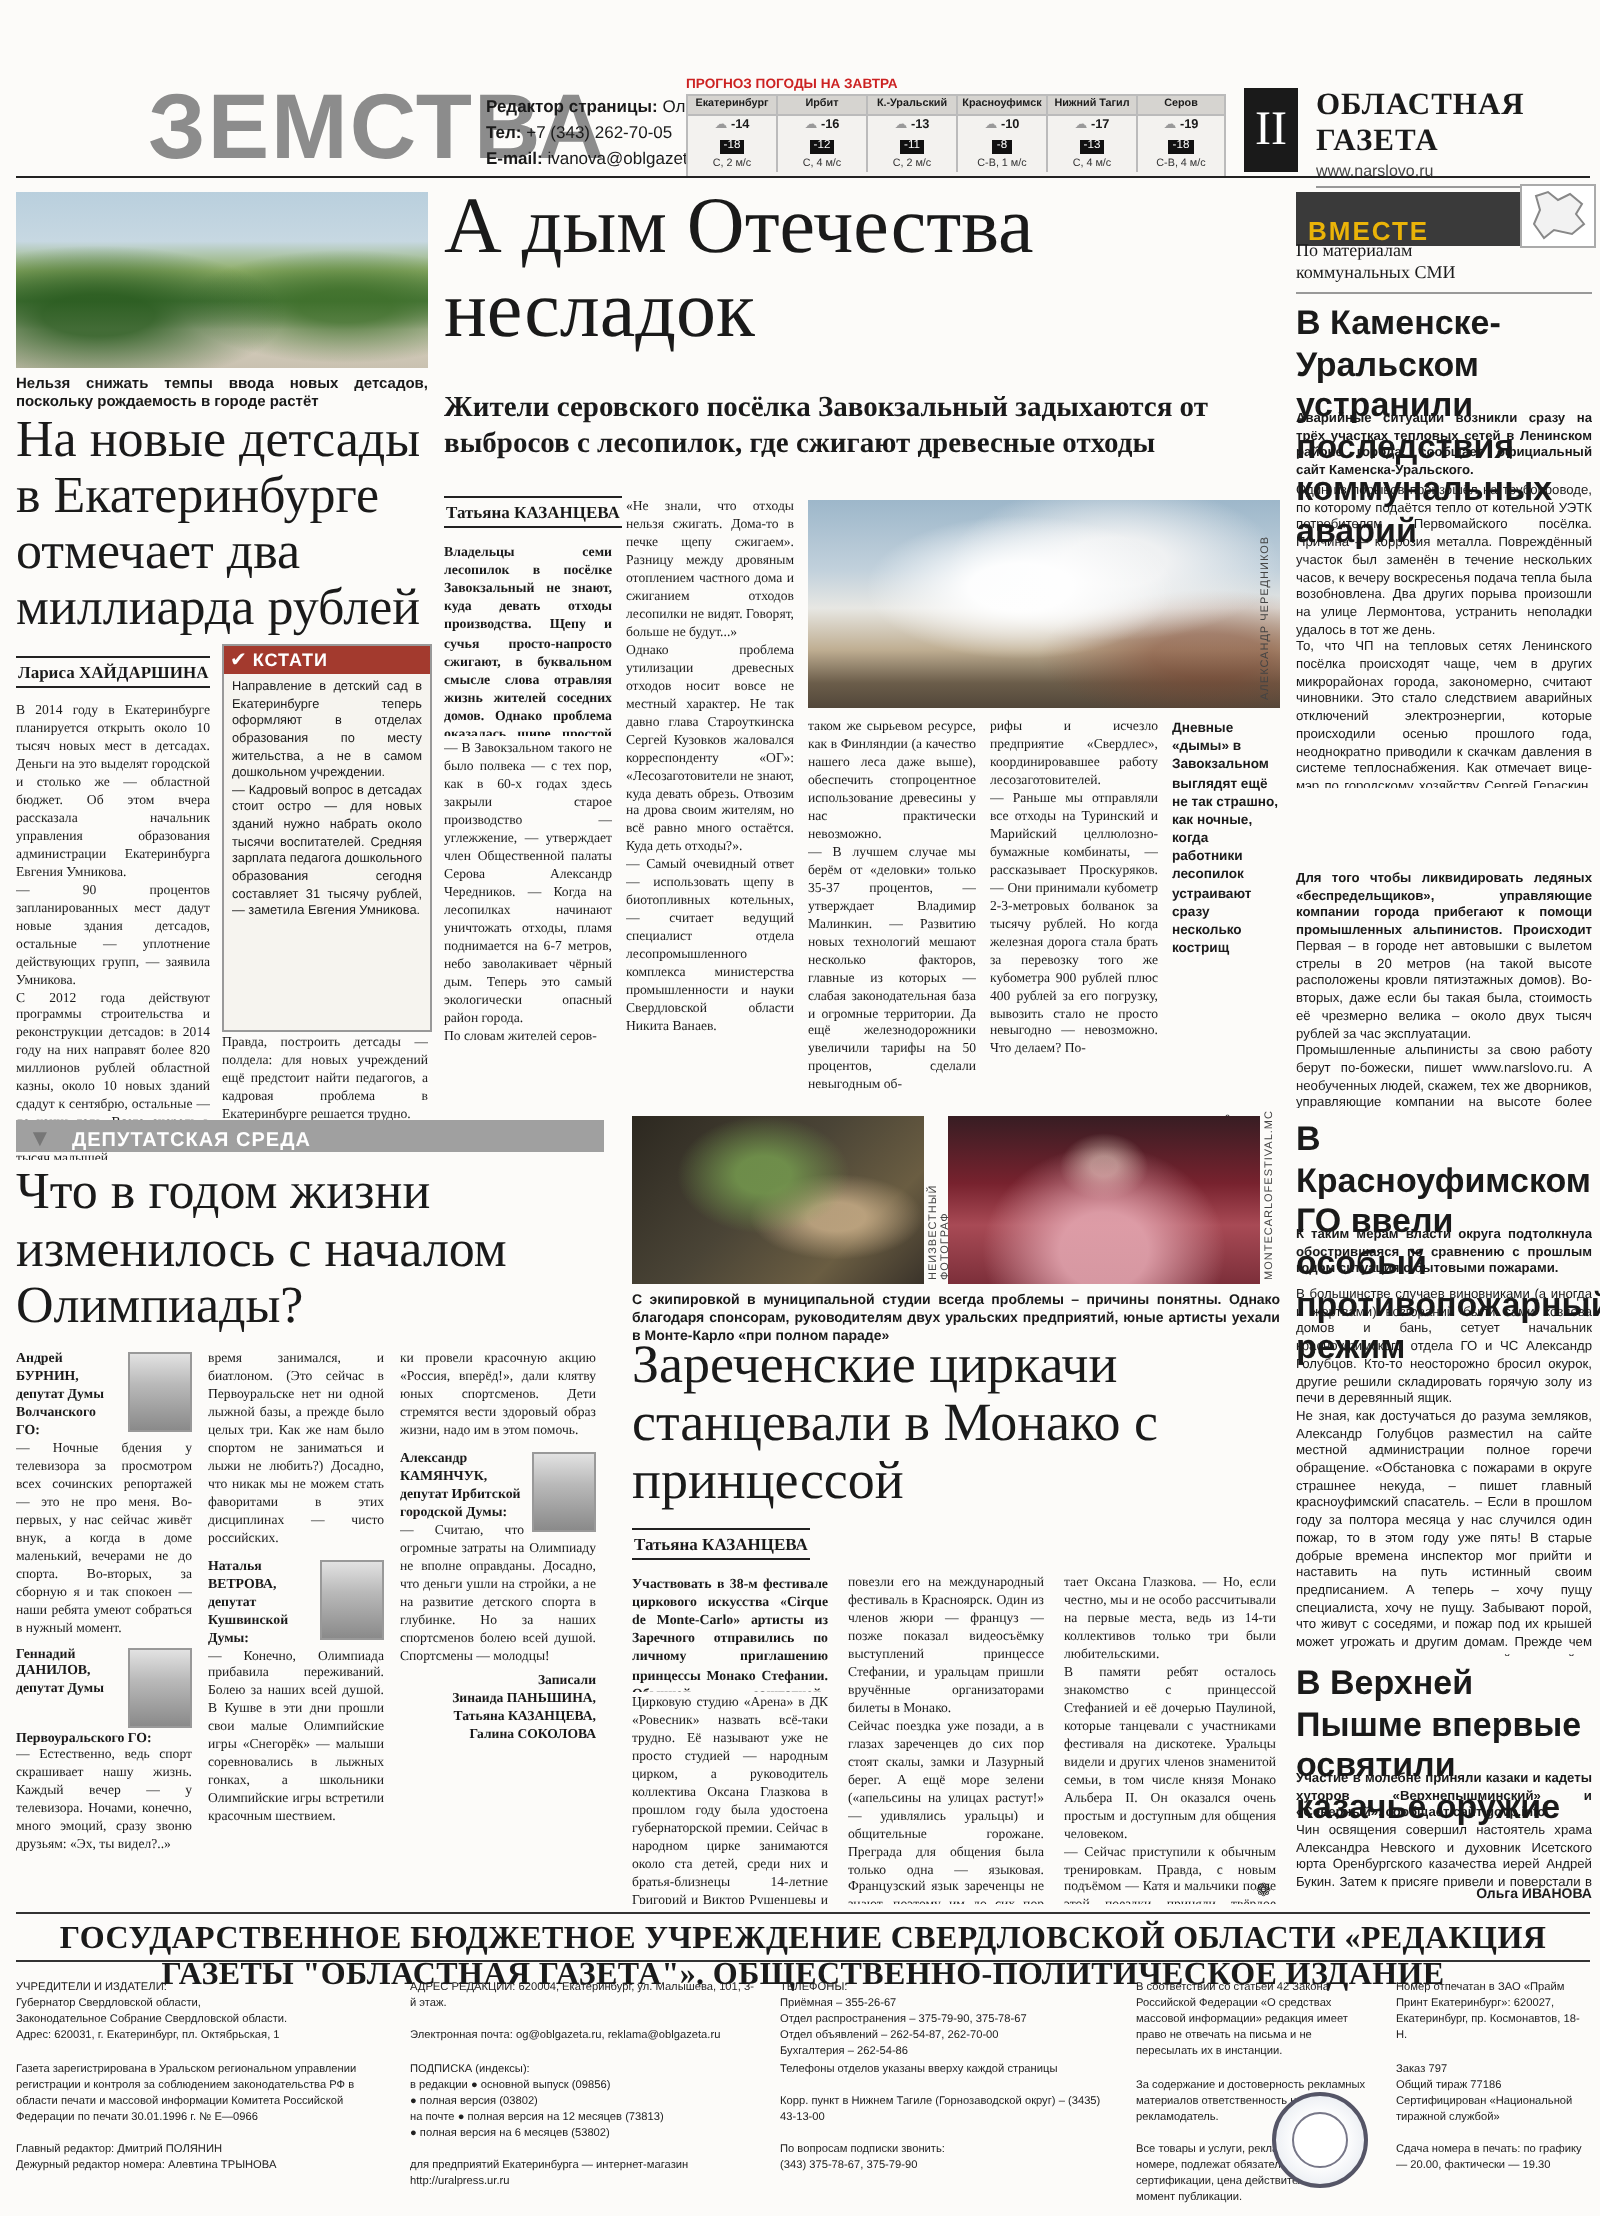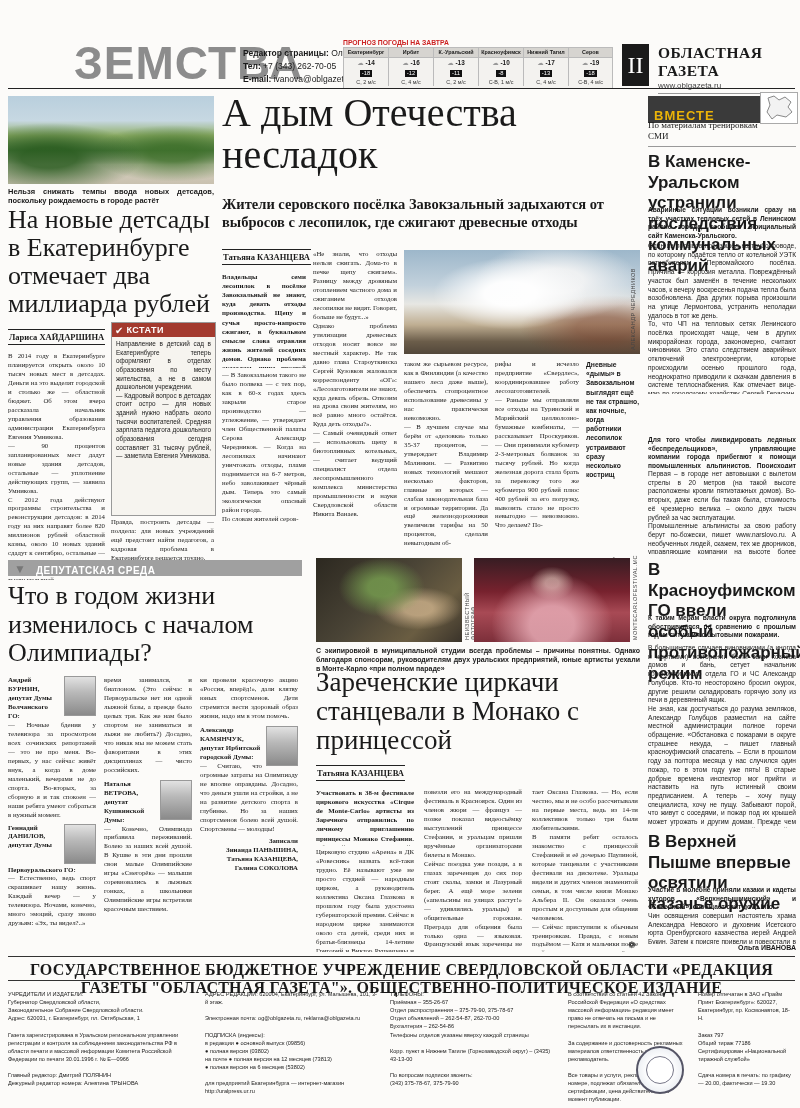--- a/index.html
+++ b/index.html
@@ -96,21 +96,21 @@
         <div class="wx-wind">С-В, 4 м/с</div>
       </div>
     </div>
   </div>
 
   <div class="abs" style="left:622px;top:44px;width:27px;height:42px;background:#1a1a1a;color:#fff;
        display:flex;align-items:center;justify-content:center;font-size:24px;font-family:'Liberation Serif',serif;">II</div>
 
   <div class="abs" style="left:658px;top:44px;width:140px;">
     <div class="serif" style="font-size:15.5px;font-weight:600;letter-spacing:.5px;">ОБЛАСТНАЯ ГАЗЕТА</div>
-    <div class="sans" style="font-size:8px;color:#444;margin-top:1px;">www.oblgazeta.ru</div>
+    <div class="sans" style="font-size:8px;color:#444;margin-top:1px;">www.narslovo.ru</div>
     <div class="sans" style="font-size:7.5px;font-weight:bold;margin-top:3px;border-top:1px solid #999;padding-top:2px;">Среда, 19 февраля 2014 г.</div>
   </div>
 
   <div class="abs" style="left:8px;top:88px;width:787px;border-top:1.5px solid #222;"></div>
 
   <div class="abs photo" style="left:8px;top:96px;width:206px;height:88px;
        background:
          radial-gradient(ellipse at 20% 70%, rgba(40,90,30,.85) 0 12%, rgba(40,90,30,0) 40%),
          radial-gradient(ellipse at 80% 65%, rgba(60,110,40,.8) 0 10%, rgba(60,110,40,0) 35%),
          linear-gradient(180deg,#b9cfdd 0%,#c7d8e2 28%,#8fae67 45%,#4f7c42 62%,#d8d1c0 78%,#c9c1b0 100%);"></div>
@@ -167,21 +167,21 @@
 
   <div class="abs" style="left:648px;top:96px;width:110px;height:27px;background:#3a3a3a;color:#eab308;
        display:flex;align-items:flex-end;padding-left:6px;">
     <span class="sans" style="font-size:13px;font-weight:bold;letter-spacing:1px;">ВМЕСТЕ</span>
   </div>
   <div class="abs" style="left:760px;top:92px;width:36px;height:30px;background:#fff;border:1px solid #aaa;">
     <svg width="36" height="30" viewBox="0 0 36 30">
         <path d="M7 5 L13 3 L18 7 L24 4 L30 9 L27 14 L31 19 L25 24 L16 22 L11 26 L6 19 L9 12 Z" fill="#f2f2f2" stroke="#888" stroke-width="1"></path>
       </svg>
   </div>
-  <div class="abs serif" style="left:648px;top:120px;width:110px;font-size:9px;line-height:1.25;">По материалам тренировкам СМИ</div>
+  <div class="abs serif" style="left:648px;top:120px;width:110px;font-size:9px;line-height:1.25;">По материалам коммунальных СМИ</div>
   <div class="abs" style="left:648px;top:146px;width:148px;border-top:1px solid #999;"></div>
 
   <div class="abs news-h" style="left:648px;top:152px;width:148px;">В Каменске-Уральском устранили последствия коммунальных аварий</div>
   <div class="abs vm-lead jt pre clip" style="left:648px;top:206px;width:148px;height:34px;">Аварийные ситуации возникли сразу на трёх участках тепловых сетей в Ленинском районе города, сообщает официальный сайт Каменска-Уральского.</div>
   <div class="abs vm-body jt pre clip" style="left:648px;top:242px;width:148px;height:152px;">Один из порывов произошёл на трубопроводе, по которому подаётся тепло от котельной УЭТК потребителям Первомайского посёлка. Причина — коррозия металла. Повреждённый участок был заменён в течение нескольких часов, к вечеру воскресенья подача тепла была возобновлена. Два других порыва произошли на улице Лермонтова, устранить неполадки удалось в тот же день.
 То, что ЧП на тепловых сетях Ленинского посёлка происходят чаще, чем в других микрорайонах города, закономерно, считают чиновники. Это стало следствием аварийных отключений электроэнергии, которые происходили осенью прошлого года, неоднократно приводили к скачкам давления в системе теплоснабжения. Как отмечает вице-мэр по городскому хозяйству Сергей Гераскин, коммунальщики регулярно проводят мониторинг состояния трубопроводов на территории Ленинского посёлка, держат на контроле указанные участки, а в случае порыва быстро выезжают на место. Именно так было и 17 февраля.</div>
 
   <div class="abs vm-lead jt pre clip" style="left:648px;top:436px;width:148px;height:32px;">Для того чтобы ликвидировать ледяных «беспредельщиков», управляющие компании города прибегают к помощи промышленных альпинистов. Происходит это по двум причинам.</div>
   <div class="abs vm-body jt pre clip" style="left:648px;top:470px;width:148px;height:84px;">Первая – в городе нет автовышки с вылетом стрелы в 20 метров (на такой высоте расположены кровли пятиэтажных домов). Во-вторых, даже если бы такая была, стоимость её чрезмерно велика – около двух тысяч рублей за час эксплуатации.
 Промышленные альпинисты за свою работу берут по-божески, пишет www.narslovo.ru. А необученных людей, скажем, тех же дворников, управляющие компании на высоте более полутора метров использовать не имеют права. Управляющая компания «ПМК» с помощью скалолазов уже очистила от опасных «отморозков» 3000 квадратных метров кровли. ООО МУК «Уютный город» обработало 954 погонных метра кровельных свесов. А альпинисты, заключившие договор с УК «Богдановичская», прошлись по 693 метрам.</div>

